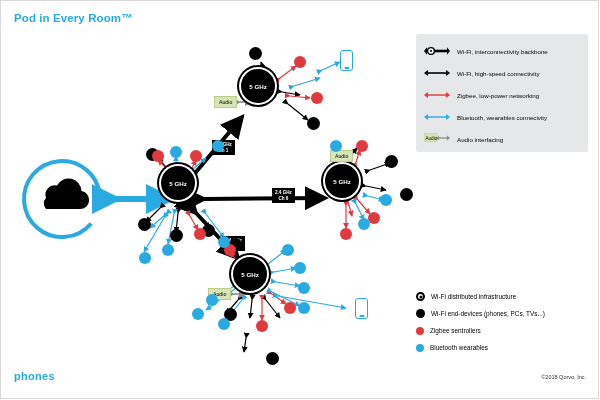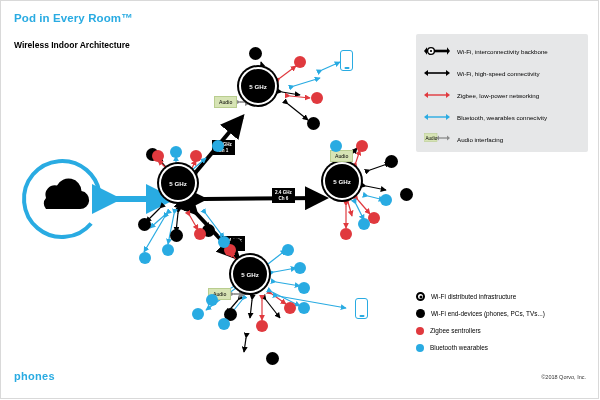--- a/index.html
+++ b/index.html
@@ -316,21 +316,20 @@
     </g>
 
     <g stroke="#8a8a8a" stroke-width="1.6" marker-end="url(#arrG)" marker-start="url(#arrG)">
       <line x1="240" y1="102" x2="252" y2="102"></line>
       <line x1="342" y1="160" x2="342" y2="168"></line>
       <line x1="234" y1="294" x2="246" y2="294"></line>
     </g>
   </svg>
 
   <div id="title">Pod in Every Room™</div>
-  <div id="subtitle">Wireless Indoor Architecture</div>
 
   <div id="cloud-ring">
     <svg width="84" height="84" viewBox="0 0 84 84">
       <circle cx="42" cy="42" r="38" fill="none" stroke="#29abe2" stroke-width="4" stroke-dasharray="205 34" transform="rotate(40 42 42)"></circle>
       <path d="M26 52 h34 a9 9 0 0 0 1.5 -17.9 a13 13 0 0 0 -24.5 -5.6 a9.5 9.5 0 0 0 -11 12.5 A8 8 0 0 0 26 52 z" fill="#000"></path>
     </svg>
   </div>
 
   <div class="node pod" style="left:241px; top:69px;">
     <span>5 GHz</span>

